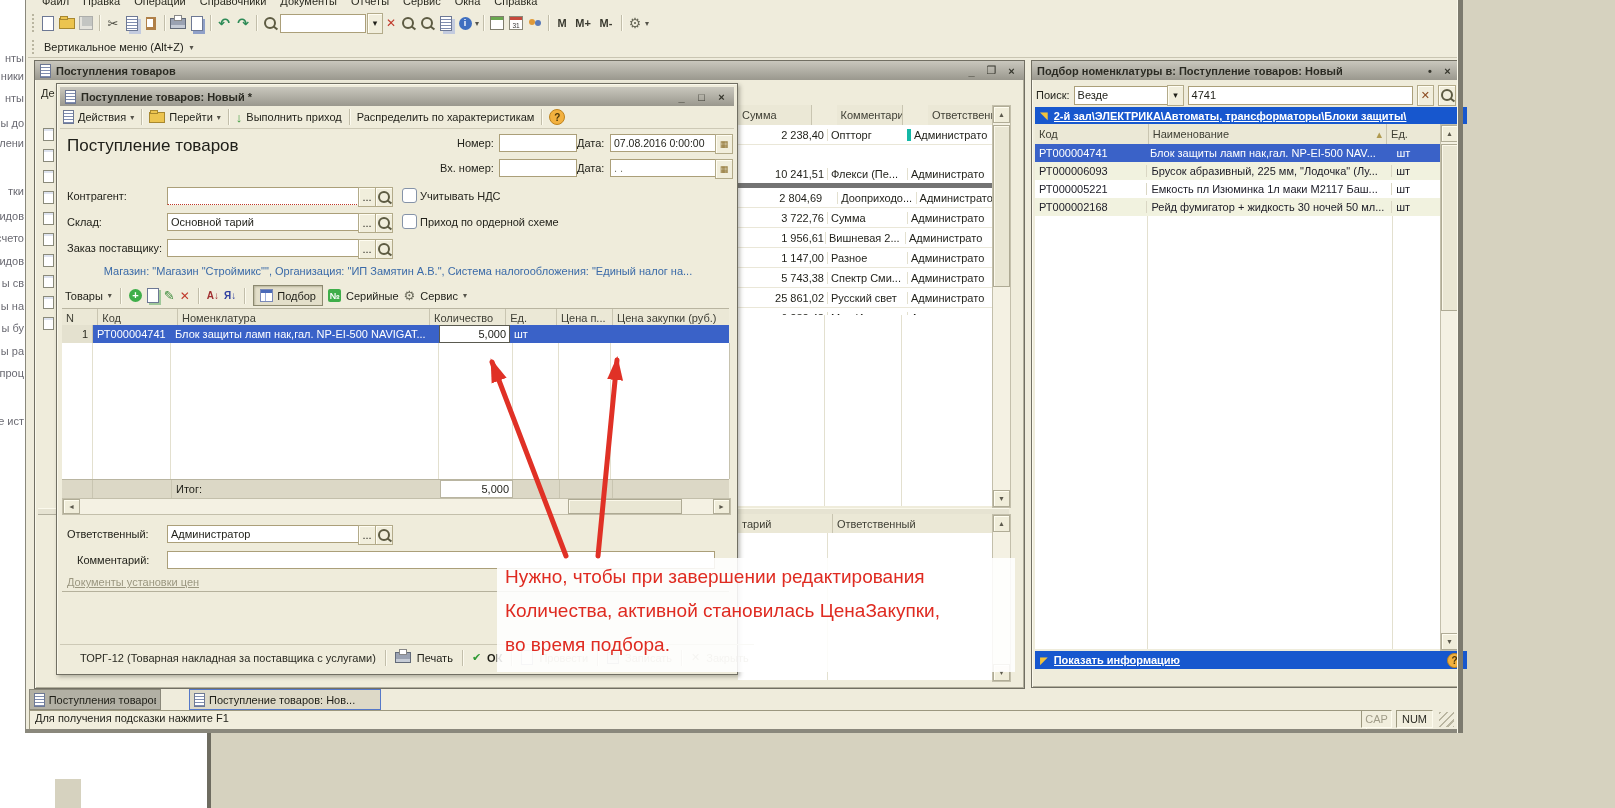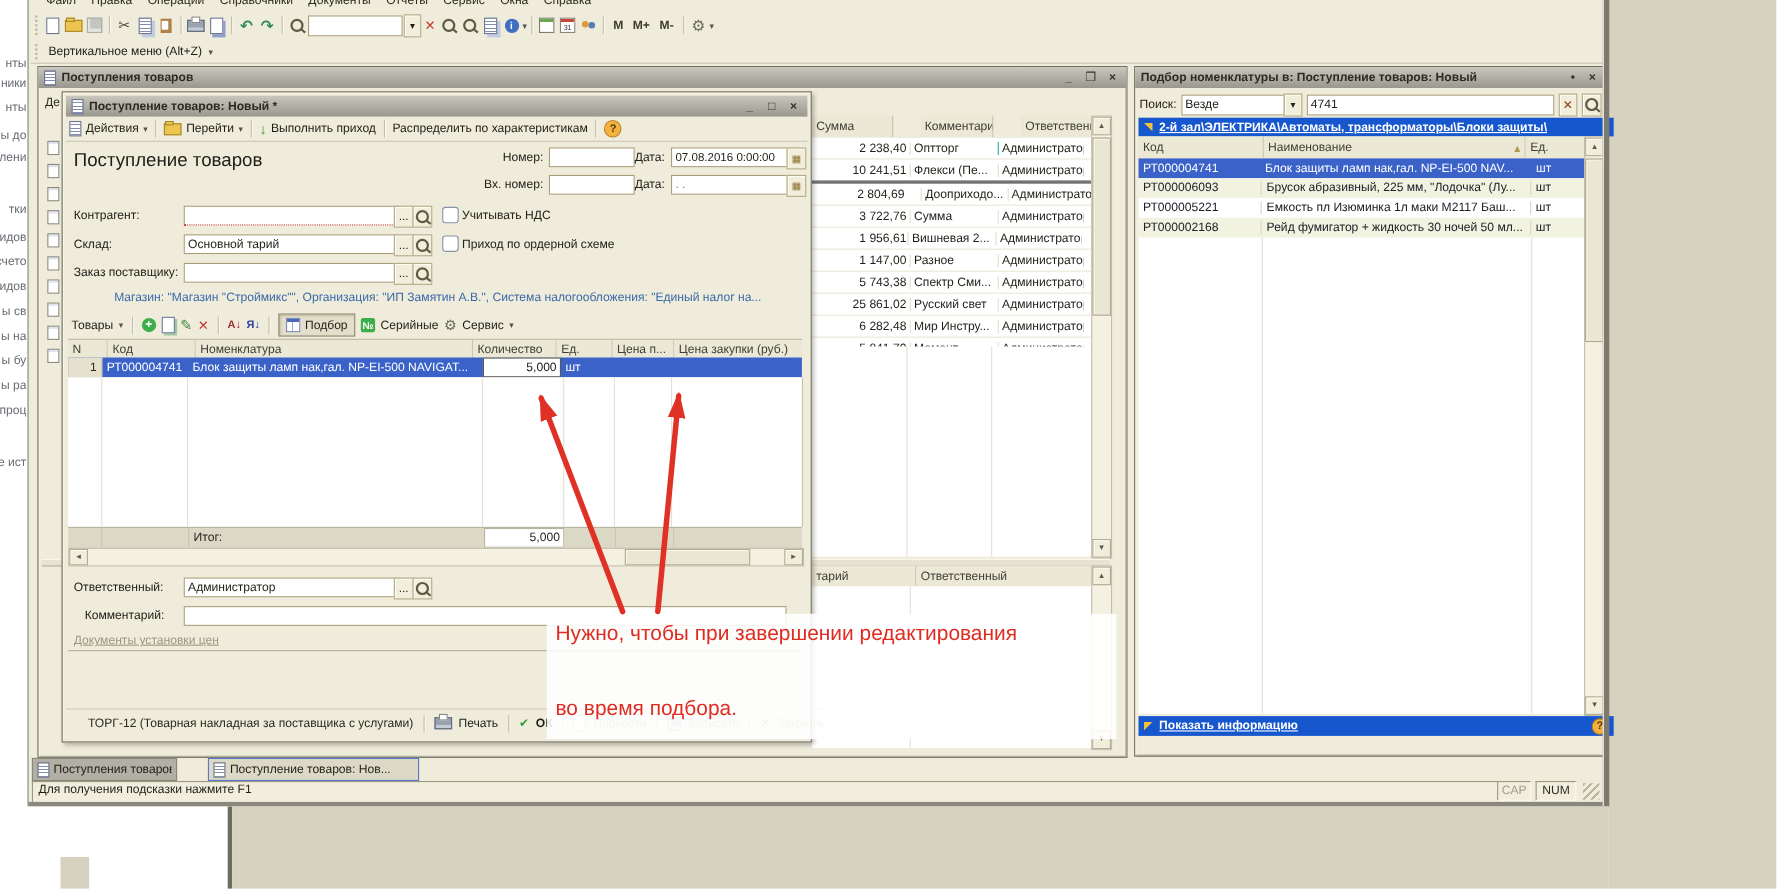--- a/index.html
+++ b/index.html
@@ -219,24 +219,24 @@
       <div class="a flex" style="left:703px;top:44px;width:254px;height:20px;border-bottom:1px solid #b9b5a1;gap:25px;">
         <div class="hdrcell" style="width:90px;height:20px;">Сумма</div>
         <div class="hdrcell" style="width:80px;height:20px;">Комментарий</div>
         <div class="hdrcell" style="width:78px;height:20px;border-right:none;">Ответственный</div>
       </div>
 
       <div class="a" style="left:703px;top:64px;width:254px;background:#fff;">
 
         <div class="flex" style="height:19px;border-bottom:1px solid #eae7d8;">
           <span class="nw" style="width:86px;text-align:right;border-right:1px solid #e3e0cf;padding-right:3px;">2 238,40</span>
-          <span class="nw" style="width:76px;border-right:1px solid #14b8a6;padding-left:3px;">Оптторг</span>
-          <span class="nw" style="width:74px;padding-left:3px;">Администратор</span>
-        </div>
-        <div class="flex" style="height:19px;border-bottom:3px solid #737373;">
+          <span class="nw" style="width:76px;border-right:4px solid #14b8a6;padding-left:3px;">Оптторг</span>
+          <span class="nw" style="width:74px;padding-left:3px;">Администратор</span>
+        </div>
+        <div class="flex" style="height:19px;border-bottom:5px solid #737373;margin-top:19px;">
           <span class="nw" style="width:86px;text-align:right;border-right:1px solid #e3e0cf;padding-right:3px;">10 241,51</span>
           <span class="nw" style="width:76px;border-right:1px solid #e3e0cf;padding-left:3px;">Флекси (Пе...</span>
           <span class="nw" style="width:74px;padding-left:3px;">Администратор</span>
         </div>
         <div class="flex" style="height:19px;border-bottom:1px solid #eae7d8;">
           <span class="nw" style="width:86px;text-align:right;border-right:1px solid #e3e0cf;padding-right:15px;">2 804,69</span>
           <span class="nw" style="width:76px;border-right:1px solid #e3e0cf;padding-left:3px;">Дооприходо...</span>
           <span class="nw" style="width:74px;padding-left:3px;">Администратор</span>
         </div>
         <div class="flex" style="height:19px;border-bottom:1px solid #eae7d8;">
@@ -589,20 +589,21 @@
       <div class="a grip" style="left:1413px;top:3px;width:15px;height:15px;"></div>
     </div>
 
     <div class="a" style="left:0;top:729px;width:1432px;height:4px;background:#8a887c;"></div>
   </div>
 
   <div class="a" style="left:1457px;top:0;width:5px;height:733px;background:#7c7a6e;border-left:1px solid #fbf9ec;"></div>
 
   <div class="a" style="left:497px;top:558px;width:518px;height:114px;background:rgba(255,255,255,0.88);z-index:55;color:#df2b21;font-size:19px;">
     <div class="a nw" style="left:8px;top:8px;width:505px;">Нужно, чтобы при завершении редактирования</div>
+    <div class="a nw" style="left:8px;top:42px;width:505px;">Количества, активной становилась ЦенаЗакупки,</div>
     <div class="a nw" style="left:8px;top:76px;width:505px;">во время подбора.</div>
   </div>
 
   <svg class="a" style="left:0;top:0;width:1615px;height:808px;z-index:60;pointer-events:none;">
     <defs>
       <marker id="ah" markerUnits="userSpaceOnUse" markerWidth="24" markerHeight="20" refX="20" refY="10" orient="auto">
         <polygon points="0,2 24,10 0,18" fill="#e03126"></polygon>
       </marker>
     </defs>
     <line x1="566" y1="556" x2="492" y2="362" stroke="#e03126" stroke-width="5" stroke-linecap="round" marker-end="url(#ah)"></line>

